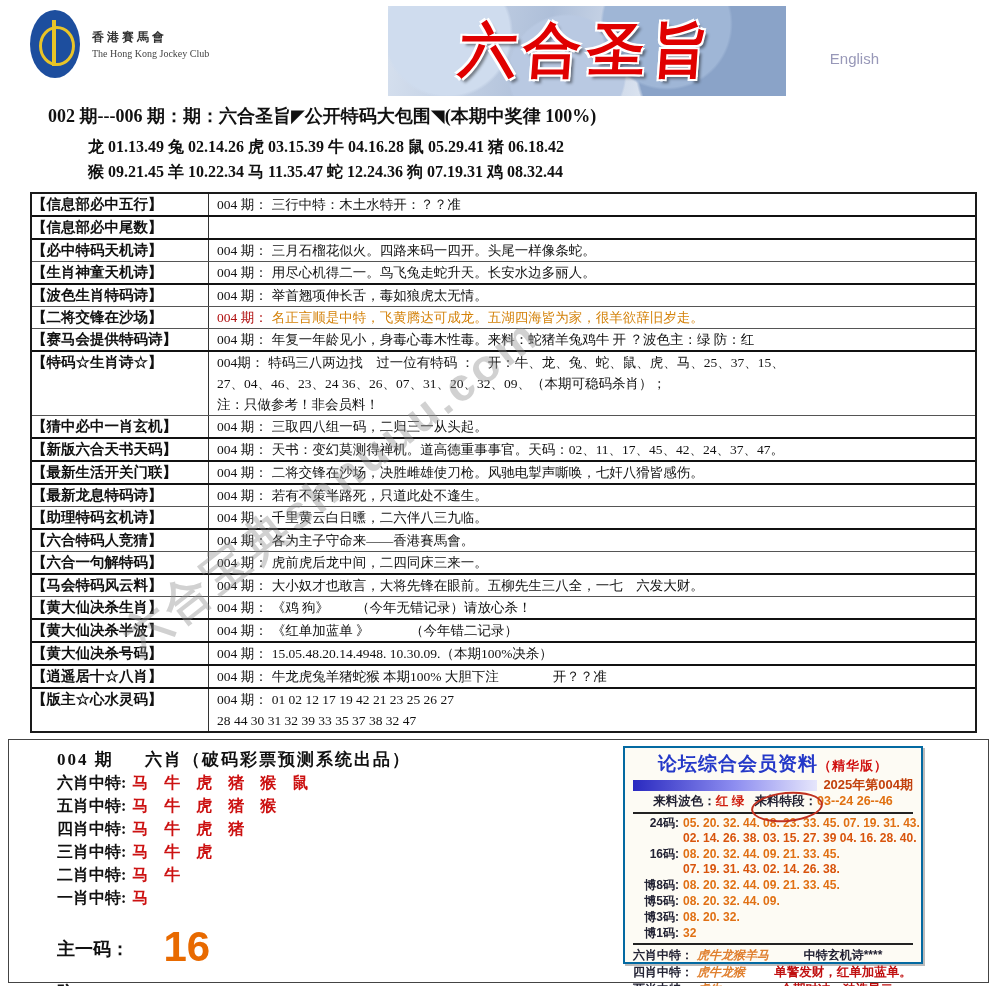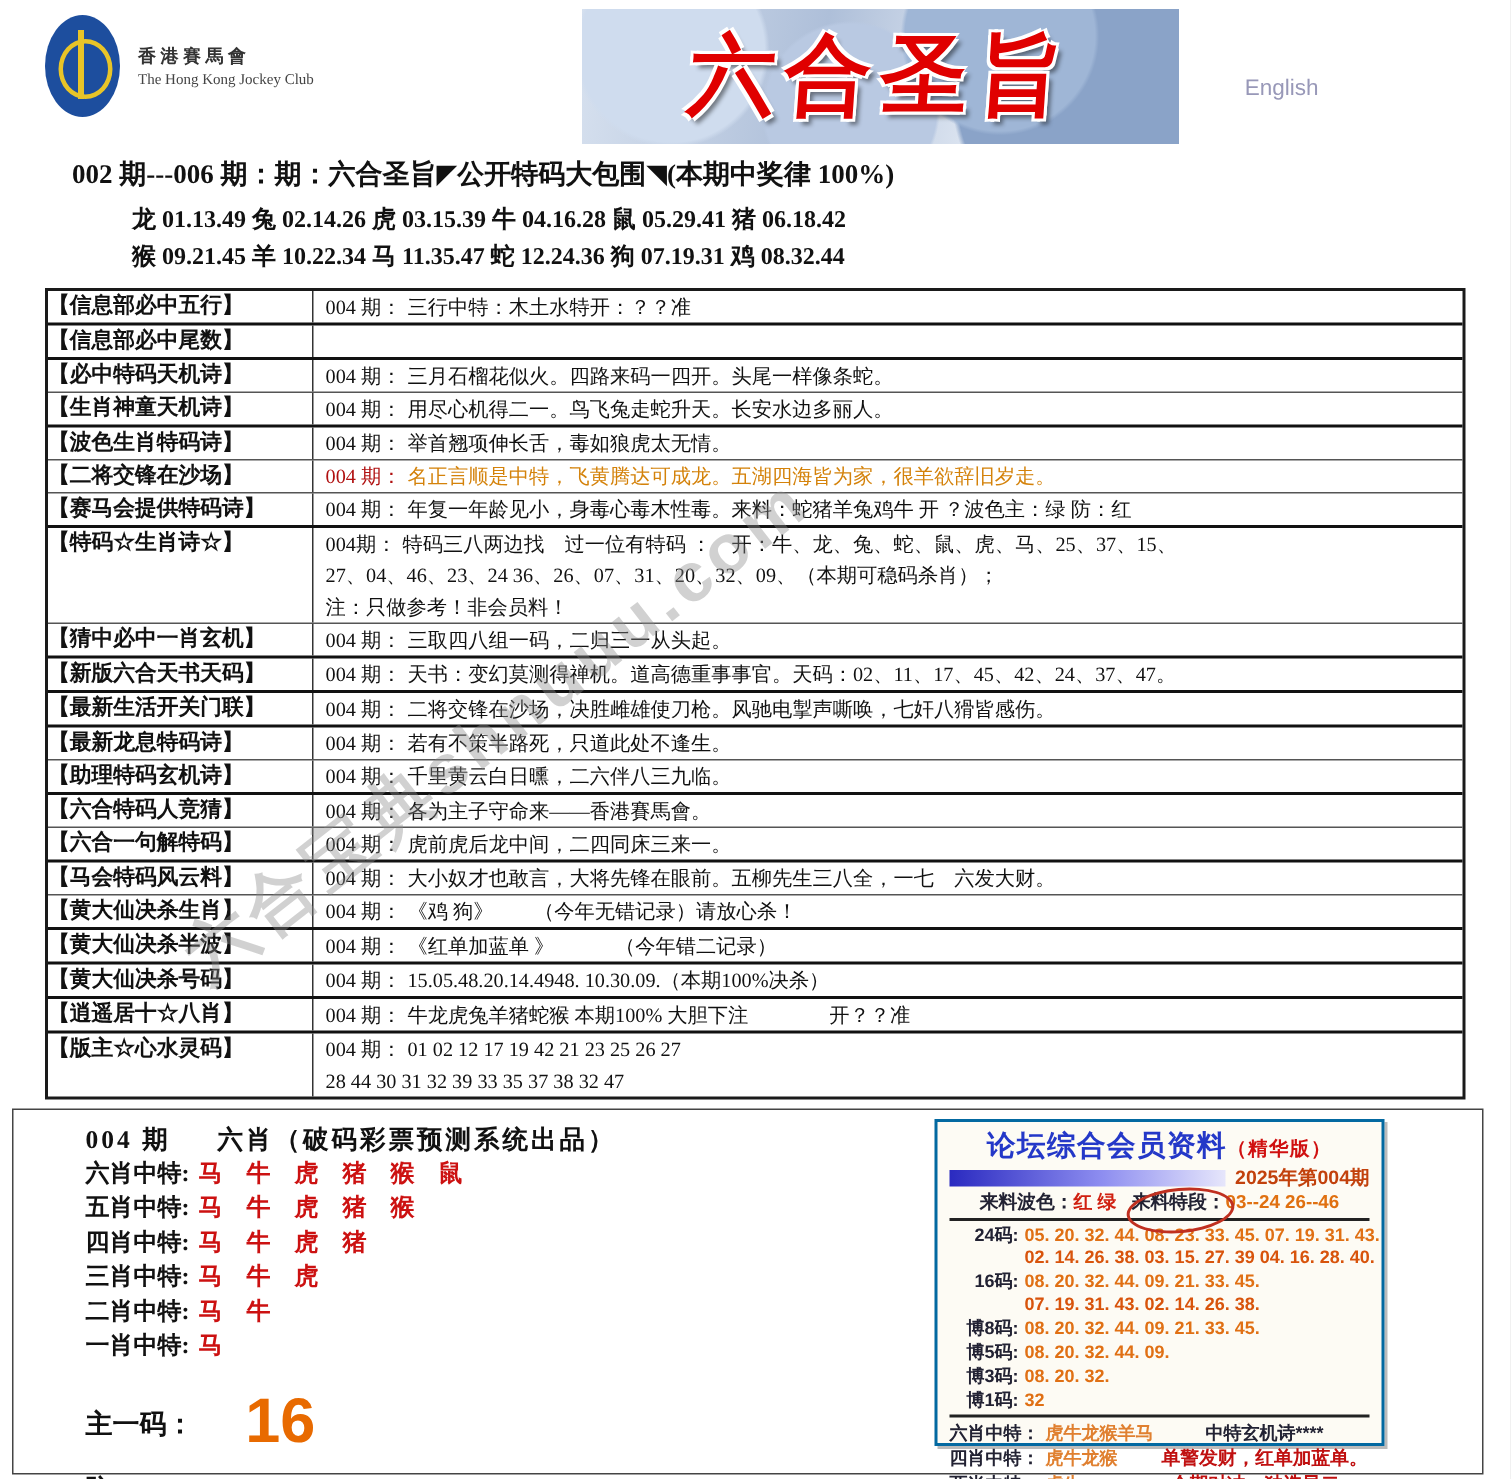--- a/index.html
+++ b/index.html
@@ -63,21 +63,21 @@
   .mp-wave{font-size:12.5px;font-weight:bold;color:#223;margin-top:1px;text-align:center;white-space:nowrap;}
   .mp-wave .red{color:#d02010;} .mp-wave .orange{color:#e07010;}
   .mp-sep{border-top:2px solid #222;margin:2px 0;}
   .mp-coderow{display:flex;font-size:12px;font-weight:bold;line-height:15px;margin:1px 0;}
   .mp-codelabel{width:46px;flex:0 0 auto;text-align:right;color:#223;margin-right:4px;white-space:nowrap;}
   .mp-codenums{color:#e07014;white-space:nowrap;}
   .mp-codenums .l2{color:#d8540c;}
   .mp-foot{display:flex;margin-top:2px;}
   .mp-foot-left{flex:1;}
   .mp-zrow{font-size:12px;font-weight:bold;line-height:17px;color:#223;white-space:nowrap;}
-  .mp-zvals{color:#e08030;margin-left:4px;}
+  .mp-zvals{color:#e08030;margin-left:4px;font-style:italic;}
   .mp-foot-right{flex:1;text-align:center;}
   .mp-poem-title{font-size:12px;font-weight:bold;color:#223;line-height:17px;}
   .mp-poem-line{font-size:12.5px;font-weight:bold;color:#c01010;line-height:17px;white-space:nowrap;}
   .mp-ellipse{position:absolute;left:126px;top:44px;width:68px;height:26px;border:2px solid #c03020;border-radius:50%;transform:rotate(-5deg);}
   
   .watermark{position:absolute;left:110px;top:620px;width:700px;font-size:46px;font-weight:bold;
      color:rgba(140,140,140,.40);transform:rotate(-38deg);transform-origin:left top;
      letter-spacing:4px;pointer-events:none;font-family:"Liberation Sans",sans-serif;}
 </style>
 </head>

